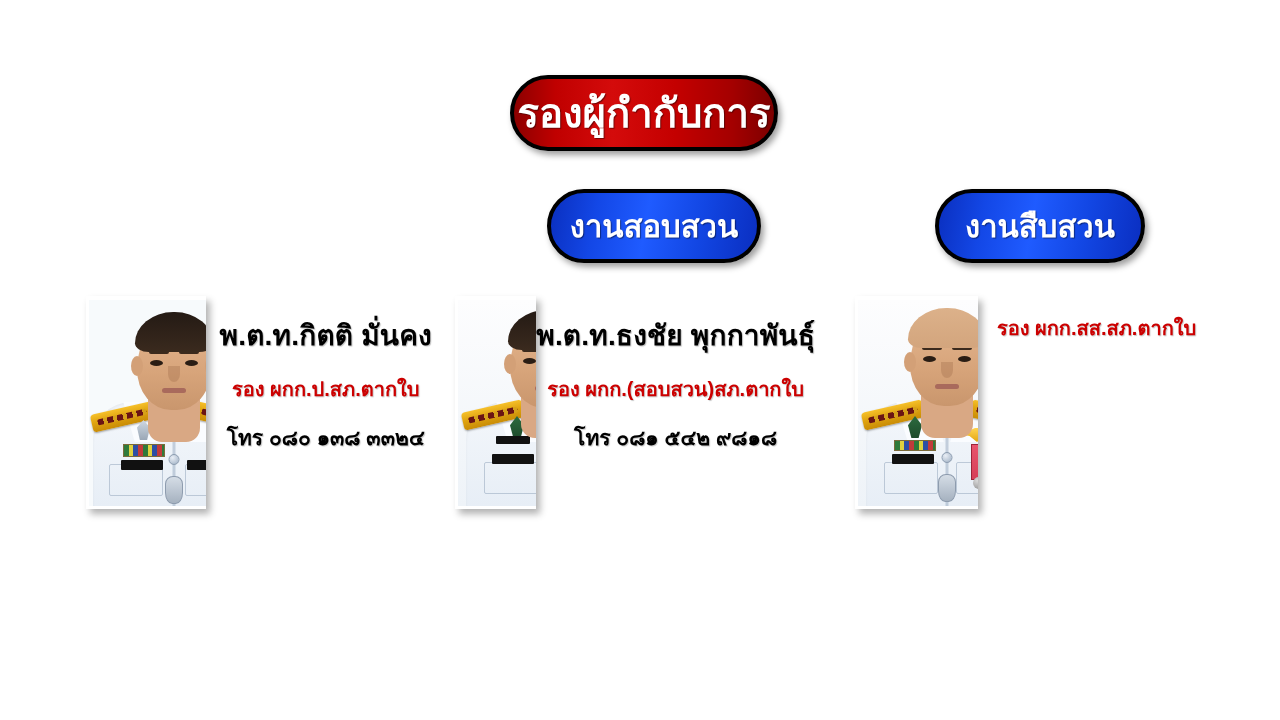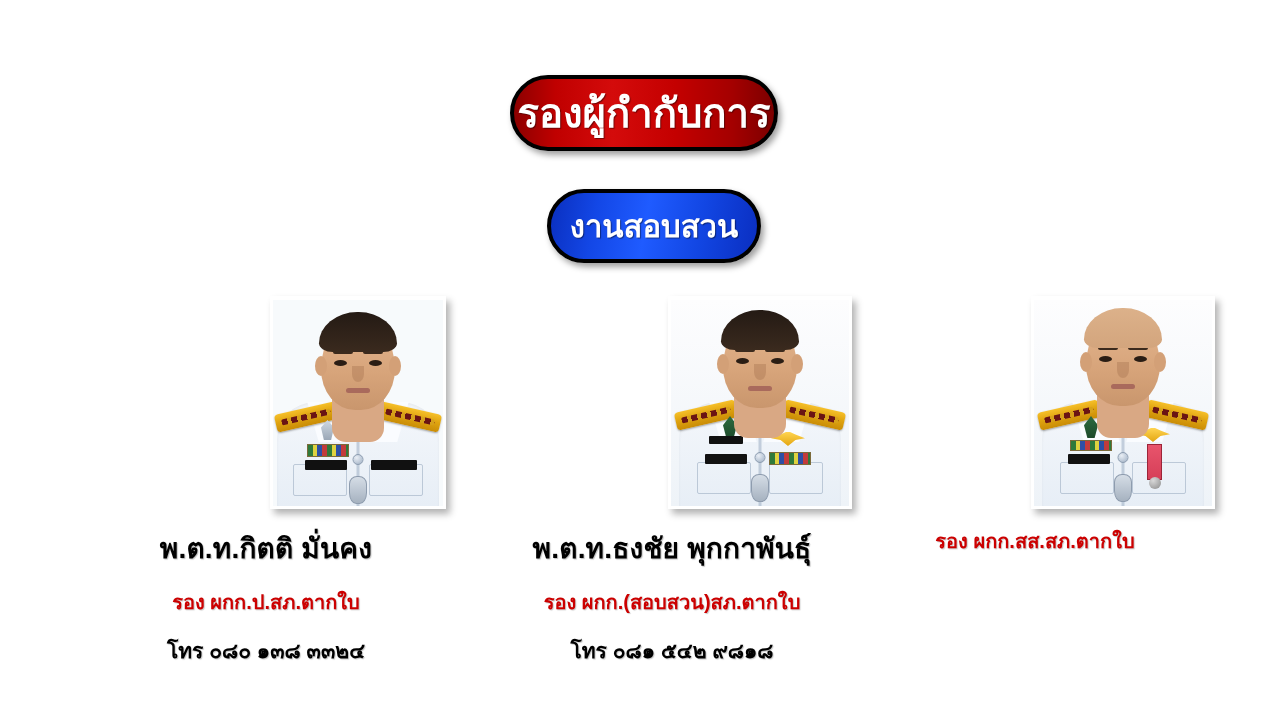--- a/index.html
+++ b/index.html
@@ -70,25 +70,25 @@
   .pill-blue-1 { left: 108px;  top: 189px; width: 325px; }
   .pill-blue-2 { left: 547px;  top: 189px; width: 214px; }
   .pill-blue-3 { left: 935px;  top: 189px; width: 210px; }
 
   
   .col {
     position: absolute;
     top: 296px;
     width: 360px;
     display: flex;
-    flex-direction: column;
-    align-items: flex-end;
+    flex-direction: row;
+    align-items: flex-start;
   }
   .col-1 { left: 86px; }
-  .col-2 { left: 492px; }
+  .col-2 { left: 455px; }
   .col-3 { left: 855px; }
 
   
   .photo-frame {
     position: relative;
     background: #ffffff;
     padding: 4px 3px 3px 3px;
     box-shadow: 4px 5px 7px rgba(0,0,0,0.30);
     overflow: hidden;
   }
@@ -299,20 +299,21 @@
   }
 </style>
 </head>
 <body>
 
 <div class="stage">
 
   <div class="pill pill-top">รองผู้กำกับการ</div>
 
   <div class="pill pill-blue pill-blue-2">งานสอบสวน</div>
+  <div class="pill pill-blue pill-blue-3">งานสืบสวน</div>
 
   <div class="col col-1">
     <div class="photo-frame photo-1">
       <div class="photo">
         <div class="bg-plain"></div>
         <div class="torso">
           <div class="collar-l"></div>
           <div class="collar-r"></div>
           <div class="placket"></div>
           <div class="btn-dot" style="top:26px"></div>

